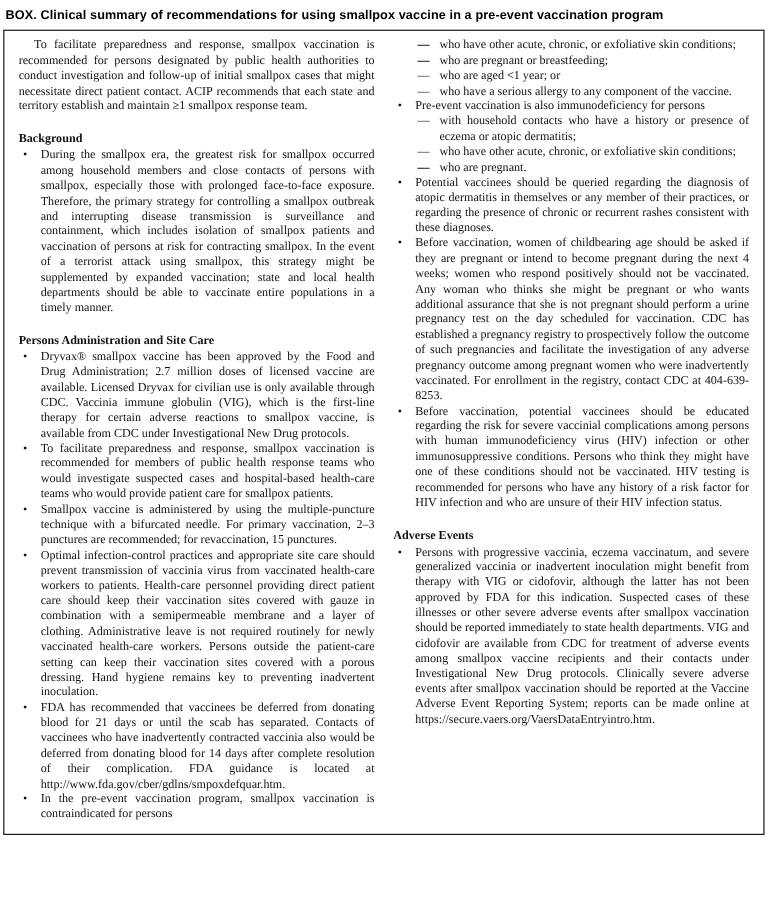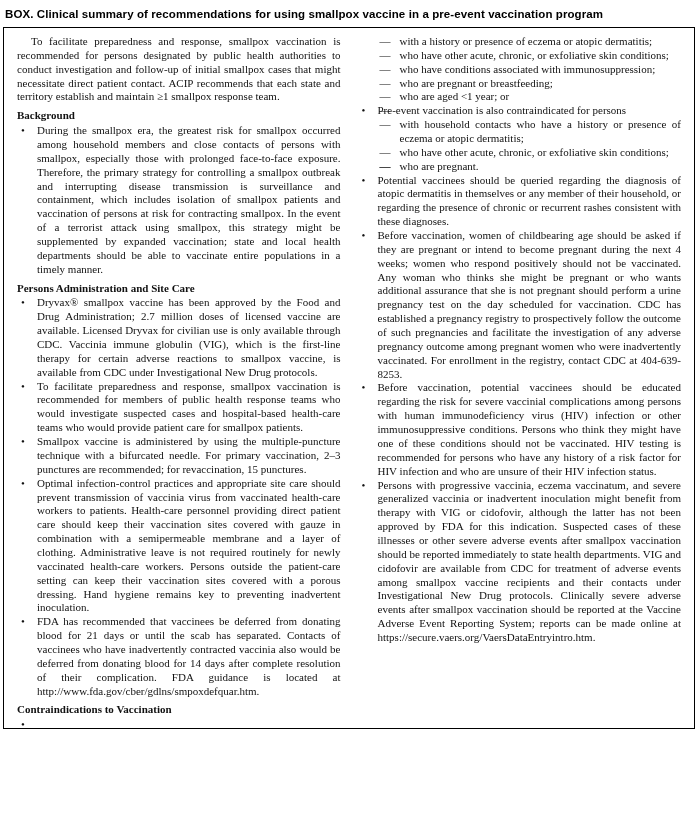--- a/index.html
+++ b/index.html
@@ -32,21 +32,21 @@
     flex: 1 1 0;
     min-width: 0;
     font-size: 11px;
     line-height: 1.26;
     text-align: justify;
   }
 
   .h {
     font-weight: bold;
     text-align: left;
-    margin-top: 5px;
+    margin-top: 16px;
     margin-bottom: 1px;
   }
 
   .para { text-indent: 14px; }
 
   .li { position: relative; }
   .li-b { padding-left: 20px; }
   .li-b > .mk { position: absolute; left: 4px; top: 0; }
   .li-d { padding-left: 42px; }
   .li-d > .mk { position: absolute; left: 22px; top: 0; }
@@ -87,88 +87,88 @@
       </div>
       <div class="li li-b">
         <span class="mk">•</span>
         <span>Optimal infection-control practices and appropriate site care should prevent transmission of vaccinia virus from vaccinated health-care workers to patients. Health-care personnel providing direct patient care should keep their vaccination sites covered with gauze in combination with a semipermeable membrane and a layer of clothing. Administrative leave is not required routinely for newly vaccinated health-care workers. Persons outside the patient-care setting can keep their vaccination sites covered with a porous dressing. Hand hygiene remains key to preventing inadvertent inoculation.</span>
       </div>
       <div class="li li-b">
         <span class="mk">•</span>
         <span>FDA has recommended that vaccinees be deferred from donating blood for 21 days or until the scab has separated. Contacts of vaccinees who have inadvertently contracted vaccinia also would be deferred from donating blood for 14 days after complete resolution of their complication. FDA guidance is located at http://www.fda.gov/cber/gdlns/smpoxdefquar.htm.</span>
       </div>
 
-      <div class="h">Contraindications to Vaccination</div>
 
       <div class="li li-b">
         <span class="mk">•</span>
+        <span>In the pre-event vaccination program, smallpox vaccination is contraindicated for persons</span>
       </div>
 
     </div>
 
     <div class="col">
 
       <div class="li li-d">
         <span class="mk">—</span>
-        <span>with a history or presence of eczema or atopic dermatitis;</span>
       </div>
       <div class="li li-d">
         <span class="mk">—</span>
         <span>who have other acute, chronic, or exfoliative skin conditions;</span>
       </div>
       <div class="li li-d">
         <span class="mk">—</span>
-        <span>who have conditions associated with immunosuppression;</span>
       </div>
       <div class="li li-d">
         <span class="mk">—</span>
         <span>who are pregnant or breastfeeding;</span>
       </div>
       <div class="li li-d">
         <span class="mk">—</span>
         <span>who are aged &lt;1 year; or</span>
       </div>
       <div class="li li-d">
         <span class="mk">—</span>
+        <span>who have a serious allergy to any component of the vaccine.</span>
       </div>
 
       <div class="li li-b">
         <span class="mk">•</span>
-        <span>Pre-event vaccination is also contraindicated for persons</span>
+        <span>Pre-event vaccination is also immunodeficiency for persons</span>
       </div>
 
       <div class="li li-d">
         <span class="mk">—</span>
         <span>with household contacts who have a history or presence of eczema or atopic dermatitis;</span>
       </div>
       <div class="li li-d">
         <span class="mk">—</span>
         <span>who have other acute, chronic, or exfoliative skin conditions;</span>
       </div>
       <div class="li li-d">
         <span class="mk">—</span>
       </div>
       <div class="li li-d">
         <span class="mk">—</span>
         <span>who are pregnant.</span>
       </div>
 
       <div class="li li-b">
         <span class="mk">•</span>
-        <span>Potential vaccinees should be queried regarding the diagnosis of atopic dermatitis in themselves or any member of their household, or regarding the presence of chronic or recurrent rashes consistent with these diagnoses.</span>
+        <span>Potential vaccinees should be queried regarding the diagnosis of atopic dermatitis in themselves or any member of their practices, or regarding the presence of chronic or recurrent rashes consistent with these diagnoses.</span>
       </div>
       <div class="li li-b">
         <span class="mk">•</span>
         <span>Before vaccination, women of childbearing age should be asked if they are pregnant or intend to become pregnant during the next 4 weeks; women who respond positively should not be vaccinated. Any woman who thinks she might be pregnant or who wants additional assurance that she is not pregnant should perform a urine pregnancy test on the day scheduled for vaccination. CDC has established a pregnancy registry to prospectively follow the outcome of such pregnancies and facilitate the investigation of any adverse pregnancy outcome among pregnant women who were inadvertently vaccinated. For enrollment in the registry, contact CDC at 404-639-8253.</span>
       </div>
       <div class="li li-b">
         <span class="mk">•</span>
         <span>Before vaccination, potential vaccinees should be educated regarding the risk for severe vaccinial complications among persons with human immunodeficiency virus (HIV) infection or other immunosuppressive conditions. Persons who think they might have one of these conditions should not be vaccinated. HIV testing is recommended for persons who have any history of a risk factor for HIV infection and who are unsure of their HIV infection status.</span>
       </div>
 
+      <div class="h">Adverse Events</div>
 
       <div class="li li-b">
         <span class="mk">•</span>
         <span>Persons with progressive vaccinia, eczema vaccinatum, and severe generalized vaccinia or inadvertent inoculation might benefit from therapy with VIG or cidofovir, although the latter has not been approved by FDA for this indication. Suspected cases of these illnesses or other severe adverse events after smallpox vaccination should be reported immediately to state health departments. VIG and cidofovir are available from CDC for treatment of adverse events among smallpox vaccine recipients and their contacts under Investigational New Drug protocols. Clinically severe adverse events after smallpox vaccination should be reported at the Vaccine Adverse Event Reporting System; reports can be made online at https://secure.vaers.org/VaersDataEntryintro.htm.</span>
       </div>
 
     </div>
 
   </div>
 </div>

